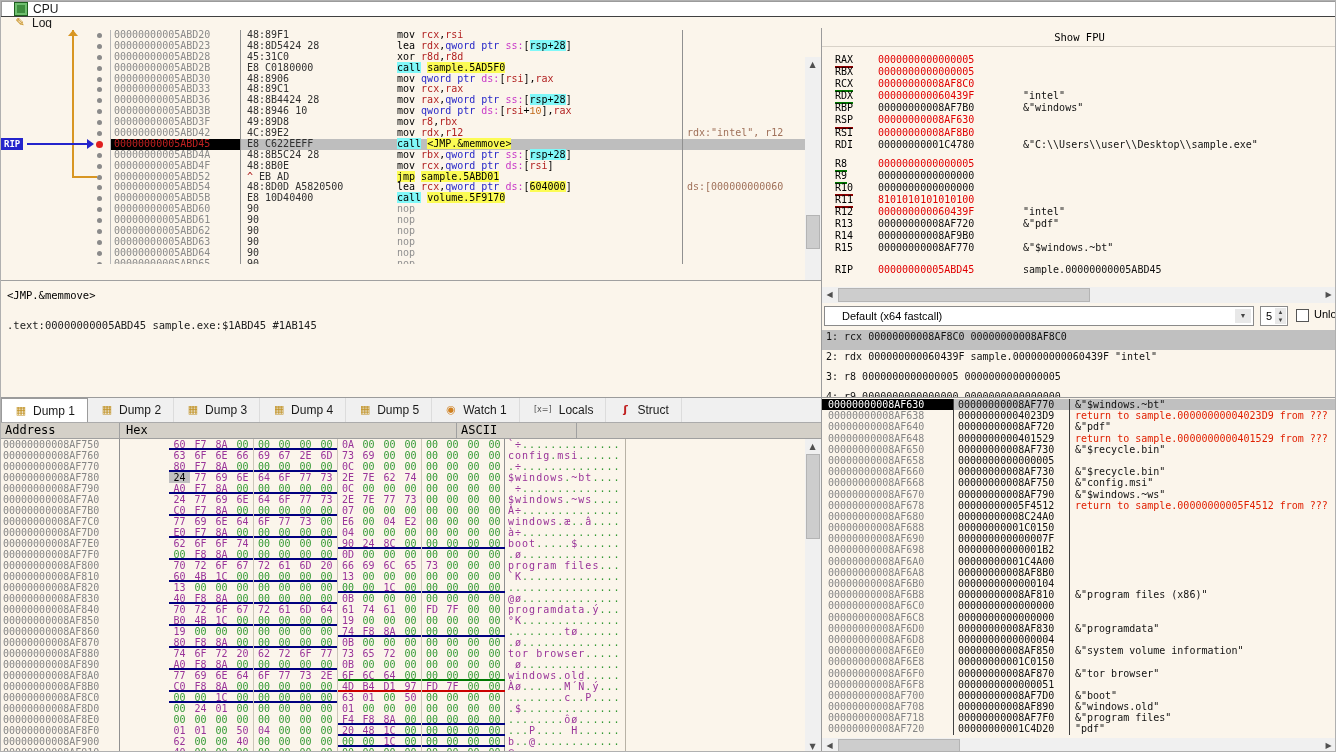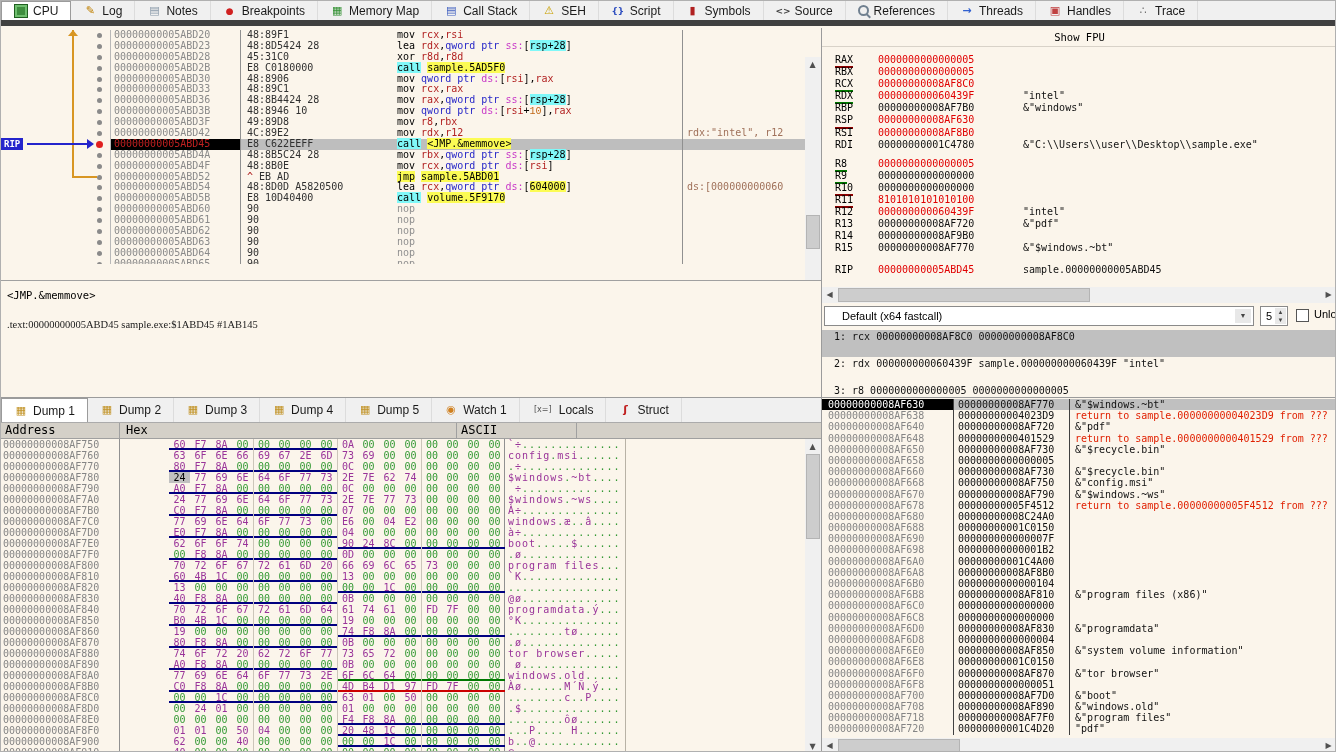--- a/index.html
+++ b/index.html
@@ -1,20 +1,20 @@
 <!DOCTYPE html>
 <html><head>
 <meta charset="utf-8">
 <style>
   html,body{margin:0;padding:0;background:#E8E8E8;font-family:"Liberation Sans",sans-serif;}
   #win{position:relative;width:1336px;height:752px;background:#FBF5EB;overflow:hidden;border:1px solid #B0B0B0;box-sizing:border-box;}
   .mono{font-family:"DejaVu Sans Mono",monospace;}
 
   
-  #tabbar{position:absolute;left:0;top:0;width:1336px;height:25px;background:#F0F0F0;border-bottom:6px solid #404040;display:flex;align-items:stretch;box-sizing:border-box;}
+  #tabbar{position:absolute;left:0;top:0;width:1336px;height:16px;background:#F0F0F0;border-bottom:1px solid #404040;display:flex;align-items:stretch;box-sizing:border-box;flex-direction:column;}
   .tab{display:flex;align-items:center;padding:0 12px;font-size:12px;color:#1a1a1a;border-right:1px solid #DCDCDC;cursor:default;white-space:nowrap;}
   .tab.active{background:#FFFFFF;border:1px solid #9B9B9B;border-bottom:none;}
   .ic{display:inline-block;width:14px;height:14px;margin-right:5px;font-size:11px;line-height:14px;text-align:center;position:relative;font-family:"DejaVu Sans",sans-serif;}
   .cpu-icon{background:#3E8E3E;border:1px solid #1F5F1F;box-shadow:inset 0 0 0 2px #6FBF6F;width:12px;height:12px;}
   .log-icon{color:#C08000;}
   .notes-icon{color:#8898A8;}
   .breakpoint-icon{color:#D02020;font-size:9px;}
   .memory-map-icon{color:#2F8F2F;}
   .call-stack-icon{color:#4060C0;}
   .seh-icon{color:#C8A000;}
@@ -91,27 +91,27 @@
   .rannot{flex:1;color:#111;overflow:hidden;}
   
   #argsbar{position:absolute;left:0;top:276px;width:514px;height:25px;overflow:hidden;}
   #combo{position:absolute;left:2px;top:2px;width:430px;height:20px;background:#FFF;border:1px solid #8A8A8A;font-size:11px;line-height:18px;padding-left:17px;box-sizing:border-box;}
   #combo .dn{position:absolute;right:2px;top:2px;width:16px;height:14px;background:#E8E8E8;color:#444;font-size:7px;text-align:center;line-height:14px;}
   #spinner{position:absolute;left:438px;top:2px;width:28px;height:20px;background:#FFF;border:1px solid #8A8A8A;font-size:11px;line-height:18px;padding-left:5px;box-sizing:border-box;}
   #spinner .ud{position:absolute;right:1px;top:1px;width:11px;height:16px;font-size:6px;line-height:8px;color:#444;text-align:center;background:#E8E8E8;}
   #unlock-box{position:absolute;left:474px;top:5px;width:13px;height:13px;background:#FFF;border:1px solid #555;box-sizing:border-box;}
   #unlock-lbl{position:absolute;left:492px;top:4px;font-size:11px;white-space:nowrap;}
   #argslines{position:absolute;left:0;top:301px;width:514px;height:68px;overflow:hidden;padding-top:1px;}
-  .aline{height:27px;line-height:13px;font-size:10px;white-space:pre;padding-left:12px;color:#111;}
+  .aline{height:20px;line-height:13px;font-size:10px;white-space:pre;padding-left:4px;color:#111;}
   .aline.sel{background:#C0C0C0;}
 
   
   #infobox{position:absolute;left:0;top:279px;width:820px;height:117px;background:#FBF5EB;border-top:1px solid #A0A0A0;box-sizing:border-box;}
   #info1{position:absolute;left:6px;top:8px;font-size:10.5px;color:#000;}
-  #info2{position:absolute;left:6px;top:38px;font-size:10.5px;color:#202020;font-family:Liberation Serif, serif;}
+  #info2{position:absolute;left:6px;top:38px;font-size:10.5px;color:#202020;}
 
   
   #dumppane{position:absolute;left:0;top:396px;width:820px;height:356px;background:#FBF5EB;border-top:1px solid #9B9B9B;box-sizing:border-box;}
   #dumptabs{position:absolute;left:0;top:0;width:820px;height:25px;background:#F0F0F0;border-bottom:1px solid #ABABAB;display:flex;box-sizing:border-box;}
   #dumphead{position:absolute;left:0;top:25px;width:820px;height:16px;background:#D4D0C8;border-bottom:1px solid #A0A0A0;display:flex;font-size:12px;line-height:15px;box-sizing:border-box;}
   #dumphead .h1{width:119px;flex:none;padding-left:4px;border-right:1px solid #A0A0A0;box-sizing:border-box;}
   #dumphead .h2{width:337px;flex:none;padding-left:6px;border-right:1px solid #A0A0A0;box-sizing:border-box;}
   #dumphead .h3{width:120px;flex:none;padding-left:4px;border-right:1px solid #A0A0A0;box-sizing:border-box;}
   #dumprows{position:absolute;left:0;top:41px;width:804px;height:315px;overflow:hidden;}
   .hrow{display:flex;height:11px;line-height:11px;font-size:10px;}

